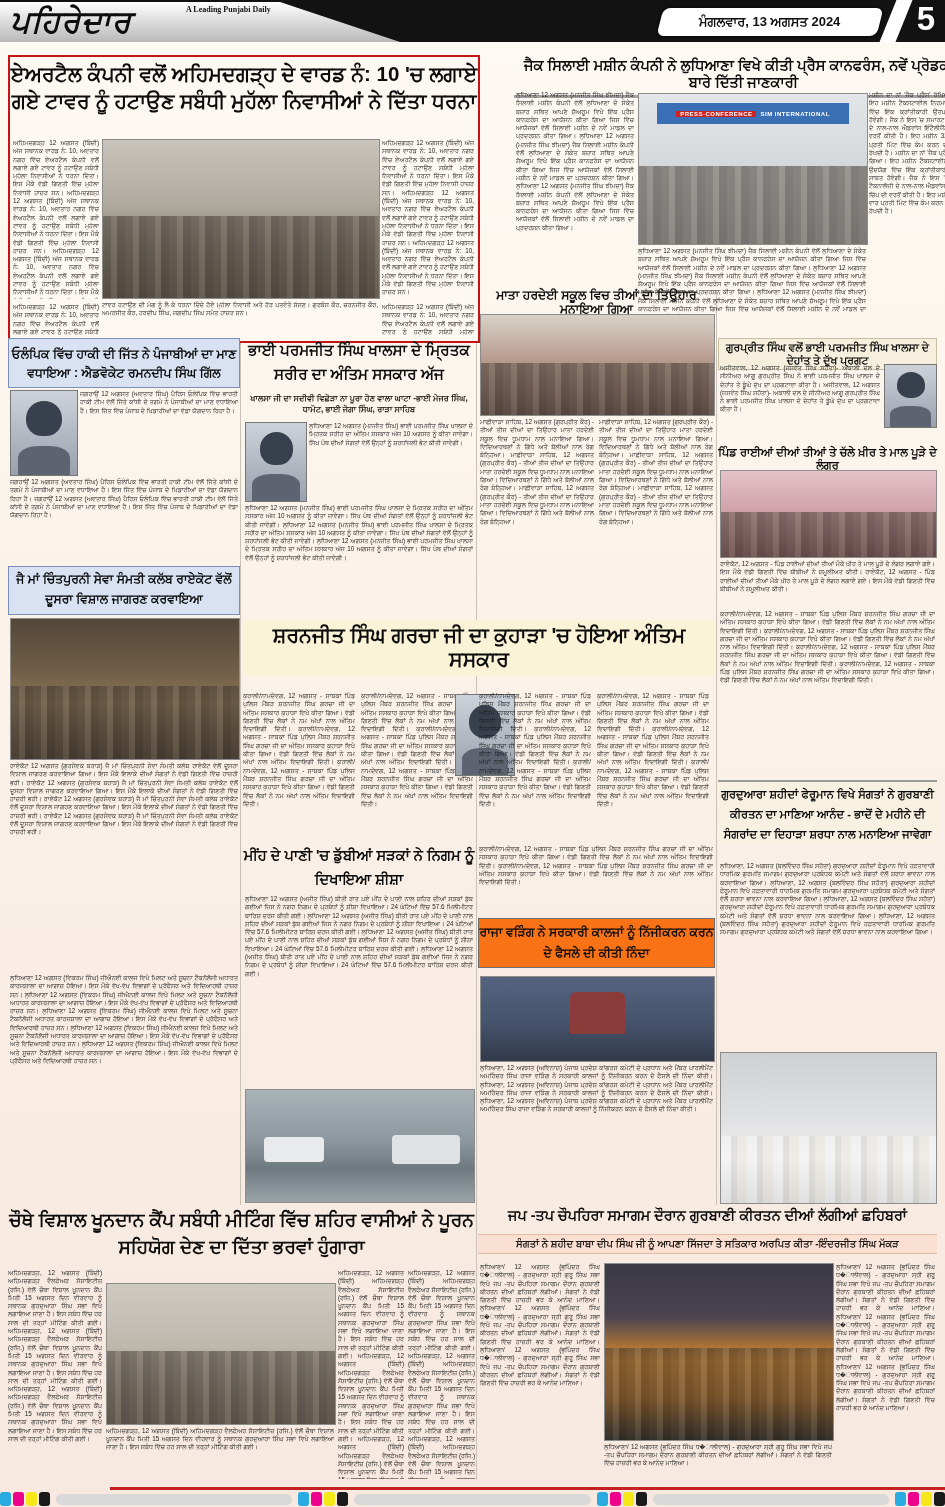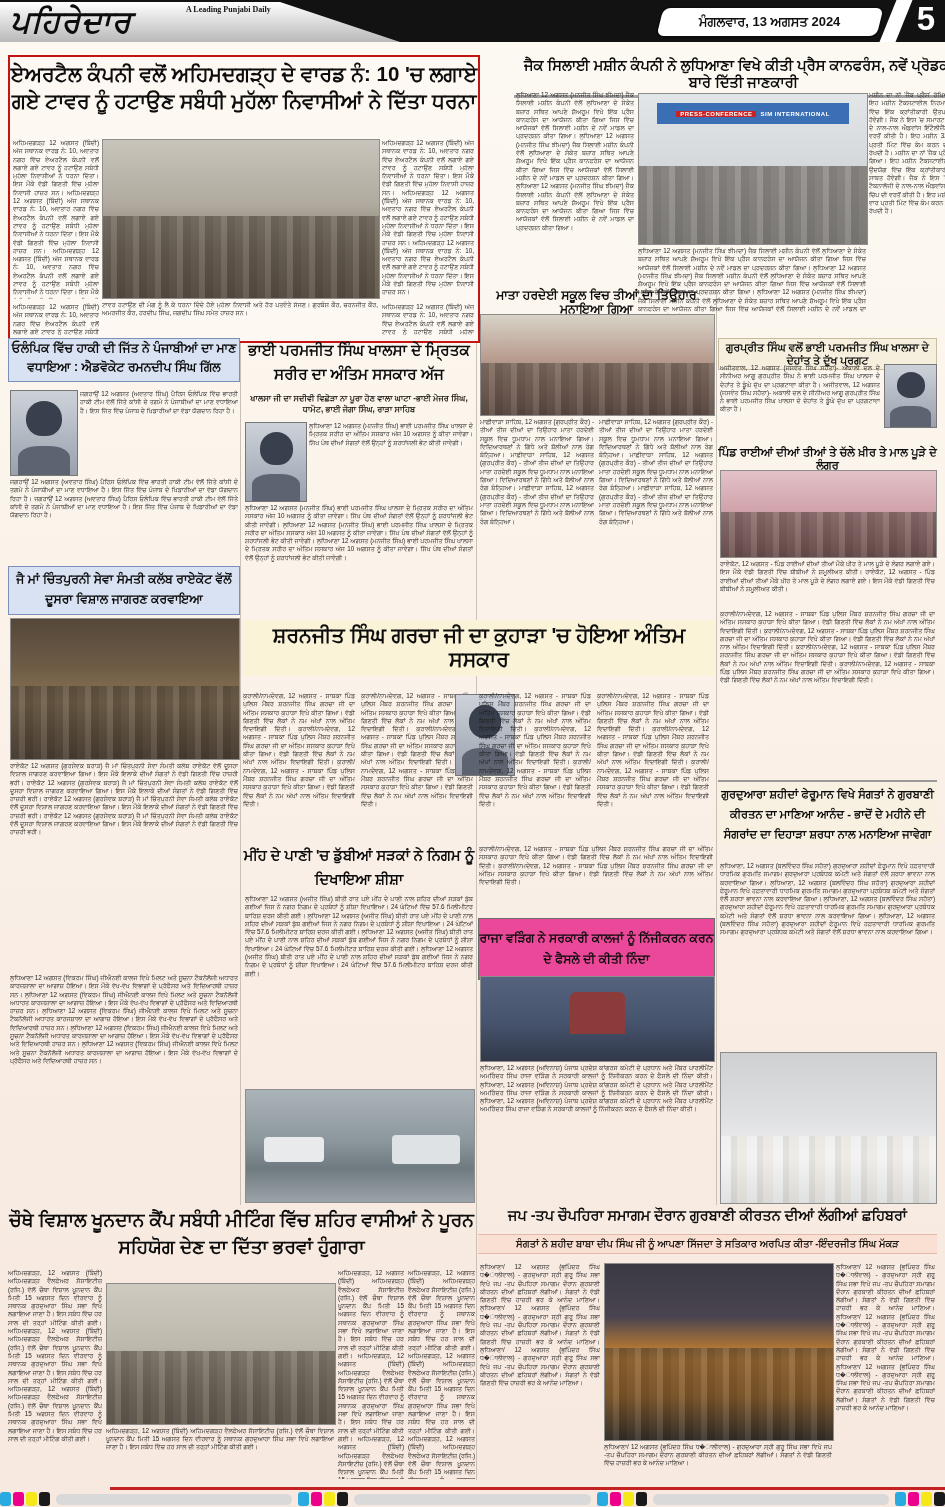--- a/index.html
+++ b/index.html
@@ -35,41 +35,41 @@
       border-radius:40% 40% 0 0;background:#5d6370;}
   .vrule{position:absolute;width:1px;background:#c9c1b5;}
   .hl-box-blue{background:#d9e2f2;border:1px solid #7c8fba;}
   .sub-bar{position:absolute;left:0;right:0;text-align:center;font-weight:700;color:#201a14;}
   
   #a1{left:8px;top:55px;width:468px;height:284px;border:2px solid #c41414;background:#fdf8f1;}
   #a1 .hl{top:3px;font-size:20.5px;line-height:1.33;}
   #a2{left:478px;top:55px;width:459px;height:285px;margin-left:36px;}
   #a2 .hl{top:2px;font-size:14.6px;border-bottom:3px solid #a3a3a3;padding-bottom:4px;}
   #a3{left:8px;top:338px;width:232px;height:226px;}
-  #a3 .hl{top:0;height:42px;font-size:12.4px;line-height:1.55;padding-top:0;}
+  #a3 .hl{top:0;height:42px;font-size:12.4px;line-height:1.55;padding-top:6px;}
   #a4{left:243px;top:338px;width:232px;height:280px;}
   #a4 .hl{top:0;font-size:15.2px;line-height:1.6;}
   #a4 .sub-bar{top:56px;font-size:8.2px;line-height:1.3;}
   #a5{left:478px;top:288px;width:237px;height:330px;}
   #a5 .hl{top:0;font-size:12.4px;}
   #a6{left:718px;top:338px;width:219px;height:106px;}
   #a6 .hl{top:0;font-size:10.8px;background:#f6efdd;border:1px solid #c9bda0;padding:2px 0;}
   #a7{left:718px;top:446px;width:219px;height:170px;}
   #a7 .hl{top:0;font-size:11.4px;}
   #a8{left:8px;top:566px;width:232px;height:352px;}
   #a8 .hl{top:0;height:44px;font-size:12.4px;line-height:1.6;padding-top:3px;}
   #a9h{left:243px;top:620px;width:472px;height:70px;}
   #a9h .hl{top:0;font-size:20.5px;background:#fbf3d8;padding:3px 0 5px;}
   #a9h .sub-bar{top:46px;font-size:11px;background:#fbf0cc;border-top:1px solid #d8c79a;border-bottom:1px solid #d8c79a;padding:2px 0;}
   #a10{left:243px;top:843px;width:232px;height:362px;}
   #a10 .hl{top:0;font-size:14.6px;line-height:1.65;}
   #a11{left:8px;top:920px;width:232px;height:286px;}
   #a11 .hl{top:0;font-size:12.4px;line-height:1.7;}
   #a12{left:478px;top:918px;width:237px;height:288px;}
-  #a12 .hl{top:0;font-size:12.4px;line-height:1.7;background:#ec4899;border:1px solid #6e6e6e;padding:9px 0;}
+  #a12 .hl{top:0;font-size:12.4px;line-height:1.7;background:#f97316;border:1px solid #6e6e6e;padding:3px 0;}
   #a13{left:718px;top:780px;width:219px;height:425px;}
   #a13 .hl{top:0;font-size:11.4px;line-height:1.75;border-top:2px solid #9a9a9a;padding-top:3px;background:#f8f1e2;}
   #a14{left:8px;top:1207px;width:467px;height:273px;}
   #a14 .hl{top:0;font-size:18.6px;line-height:1.45;}
   #a15{left:478px;top:1207px;width:459px;height:273px;}
   #a15 .hl{top:0;font-size:14.4px;}
   #a15 .sub-bar{top:27px;font-size:10px;background:#fadfd3;border-top:1px solid #e3b9a8;border-bottom:1px solid #e3b9a8;padding:3px 0;}
   
   .ph-crowd{background:linear-gradient(180deg,#c9c4bb 0%,#b0aa9f 40%,#837a6d 72%,#665c51 100%);}
   .ph-press{background:linear-gradient(180deg,#e3e6e8 0%,#d2d6d9 55%,#b9bec2 100%);}

